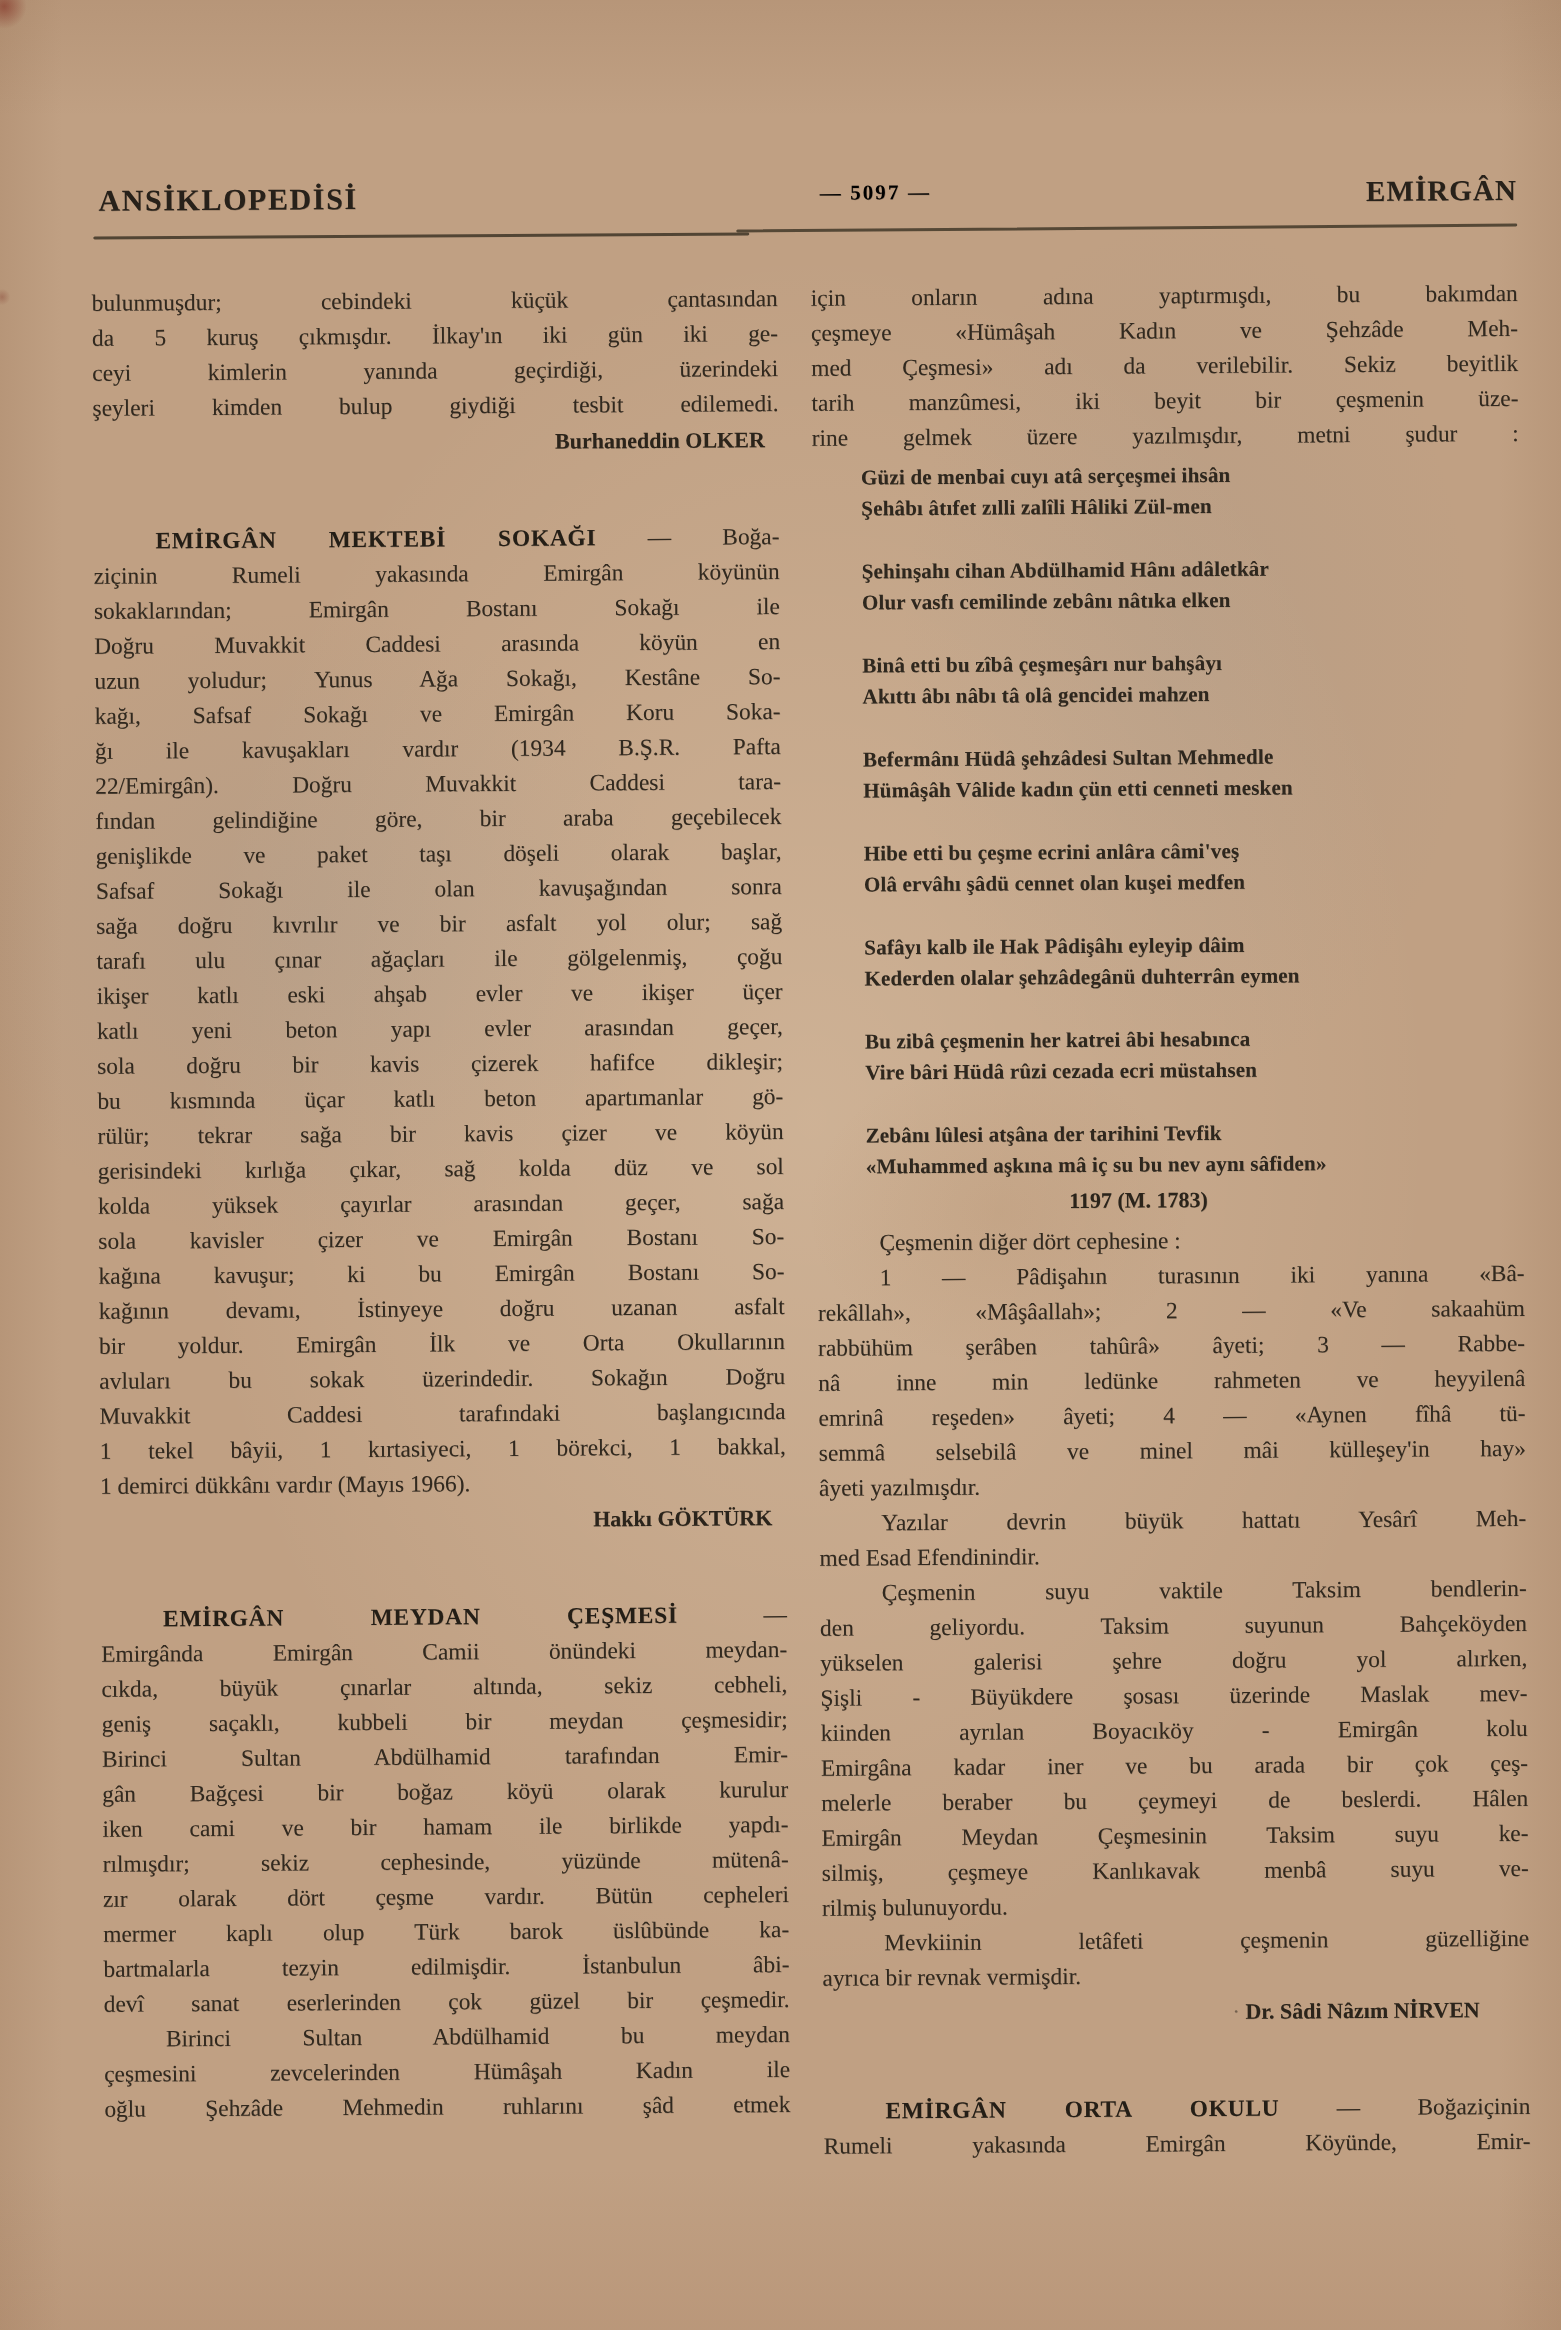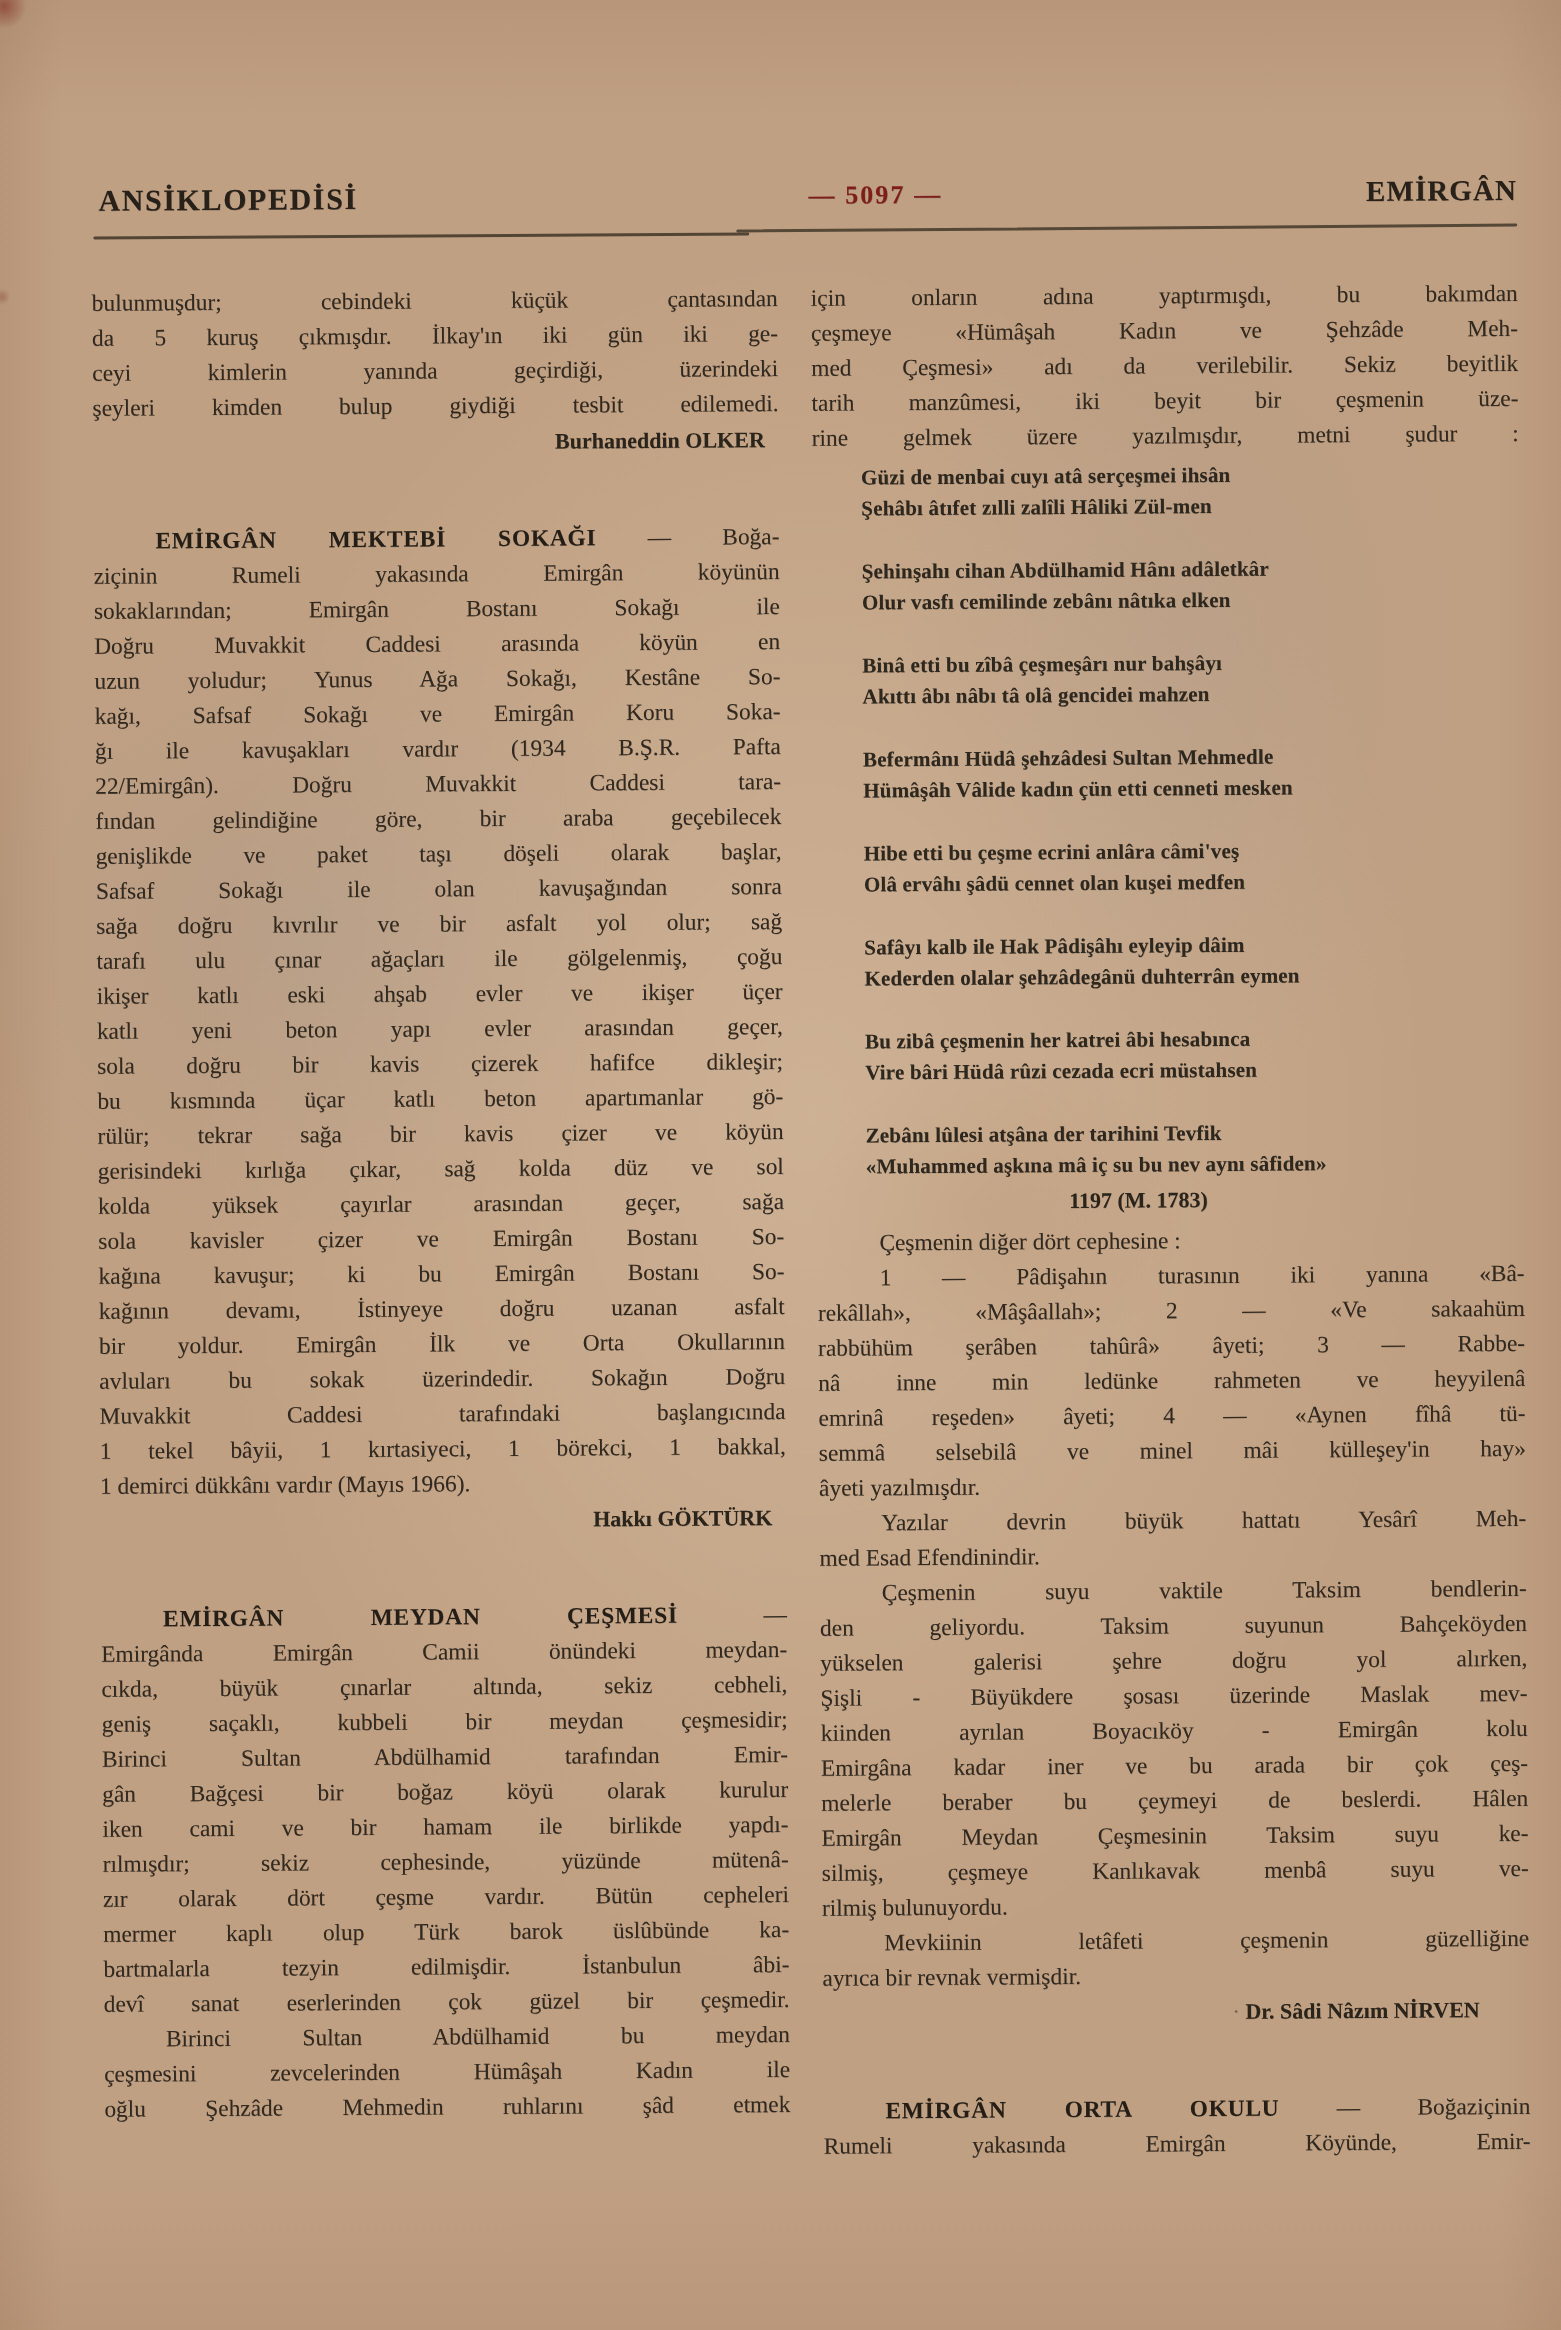--- a/index.html
+++ b/index.html
@@ -29,22 +29,22 @@
   }
   
   .pg-header { position: relative; height: 42px; }
   .pg-header .h-left {
     position: absolute; left: 7.4px; top: 0;
     font-size: 30px; font-weight: 700; letter-spacing: 1.6px;
     color: #27211a; text-shadow: 0.5px 0.5px 0 rgba(45,35,25,0.35);
   }
   .pg-header .h-center {
     position: absolute; left: 55%; top: 2.1px; transform: translateX(-50%);
-    font-size: 26px; font-weight: 700; letter-spacing: 2.1px;
-    color: #7f1d1d; text-shadow: 0.5px 0.5px 0 rgba(45,35,25,0.3);
+    font-size: 21px; font-weight: 700; letter-spacing: 2.1px;
+    color: #000000; text-shadow: 0.5px 0.5px 0 rgba(45,35,25,0.3);
   }
   .pg-header .h-right {
     position: absolute; right: 0; top: 0;
     font-size: 29px; font-weight: 700; letter-spacing: 1.1px;
     color: #27211a; text-shadow: 0.5px 0.5px 0 rgba(45,35,25,0.35);
   }
   .rule { position: relative; height: 7.4px; margin-top: 7.4px; }
   .rule .seg { position: absolute; background: #423829; border-radius: 2.1px; }
   .rule .seg1 { left: 2.1px; top: 3.7px; width: 46%; height: 3.2px; opacity: 0.88; transform: rotate(0.06deg); }
   .rule .seg2 { left: 45.2%; top: 1.1px; width: 54.8%; height: 3.2px; opacity: 0.85; transform: rotate(-0.04deg); }

